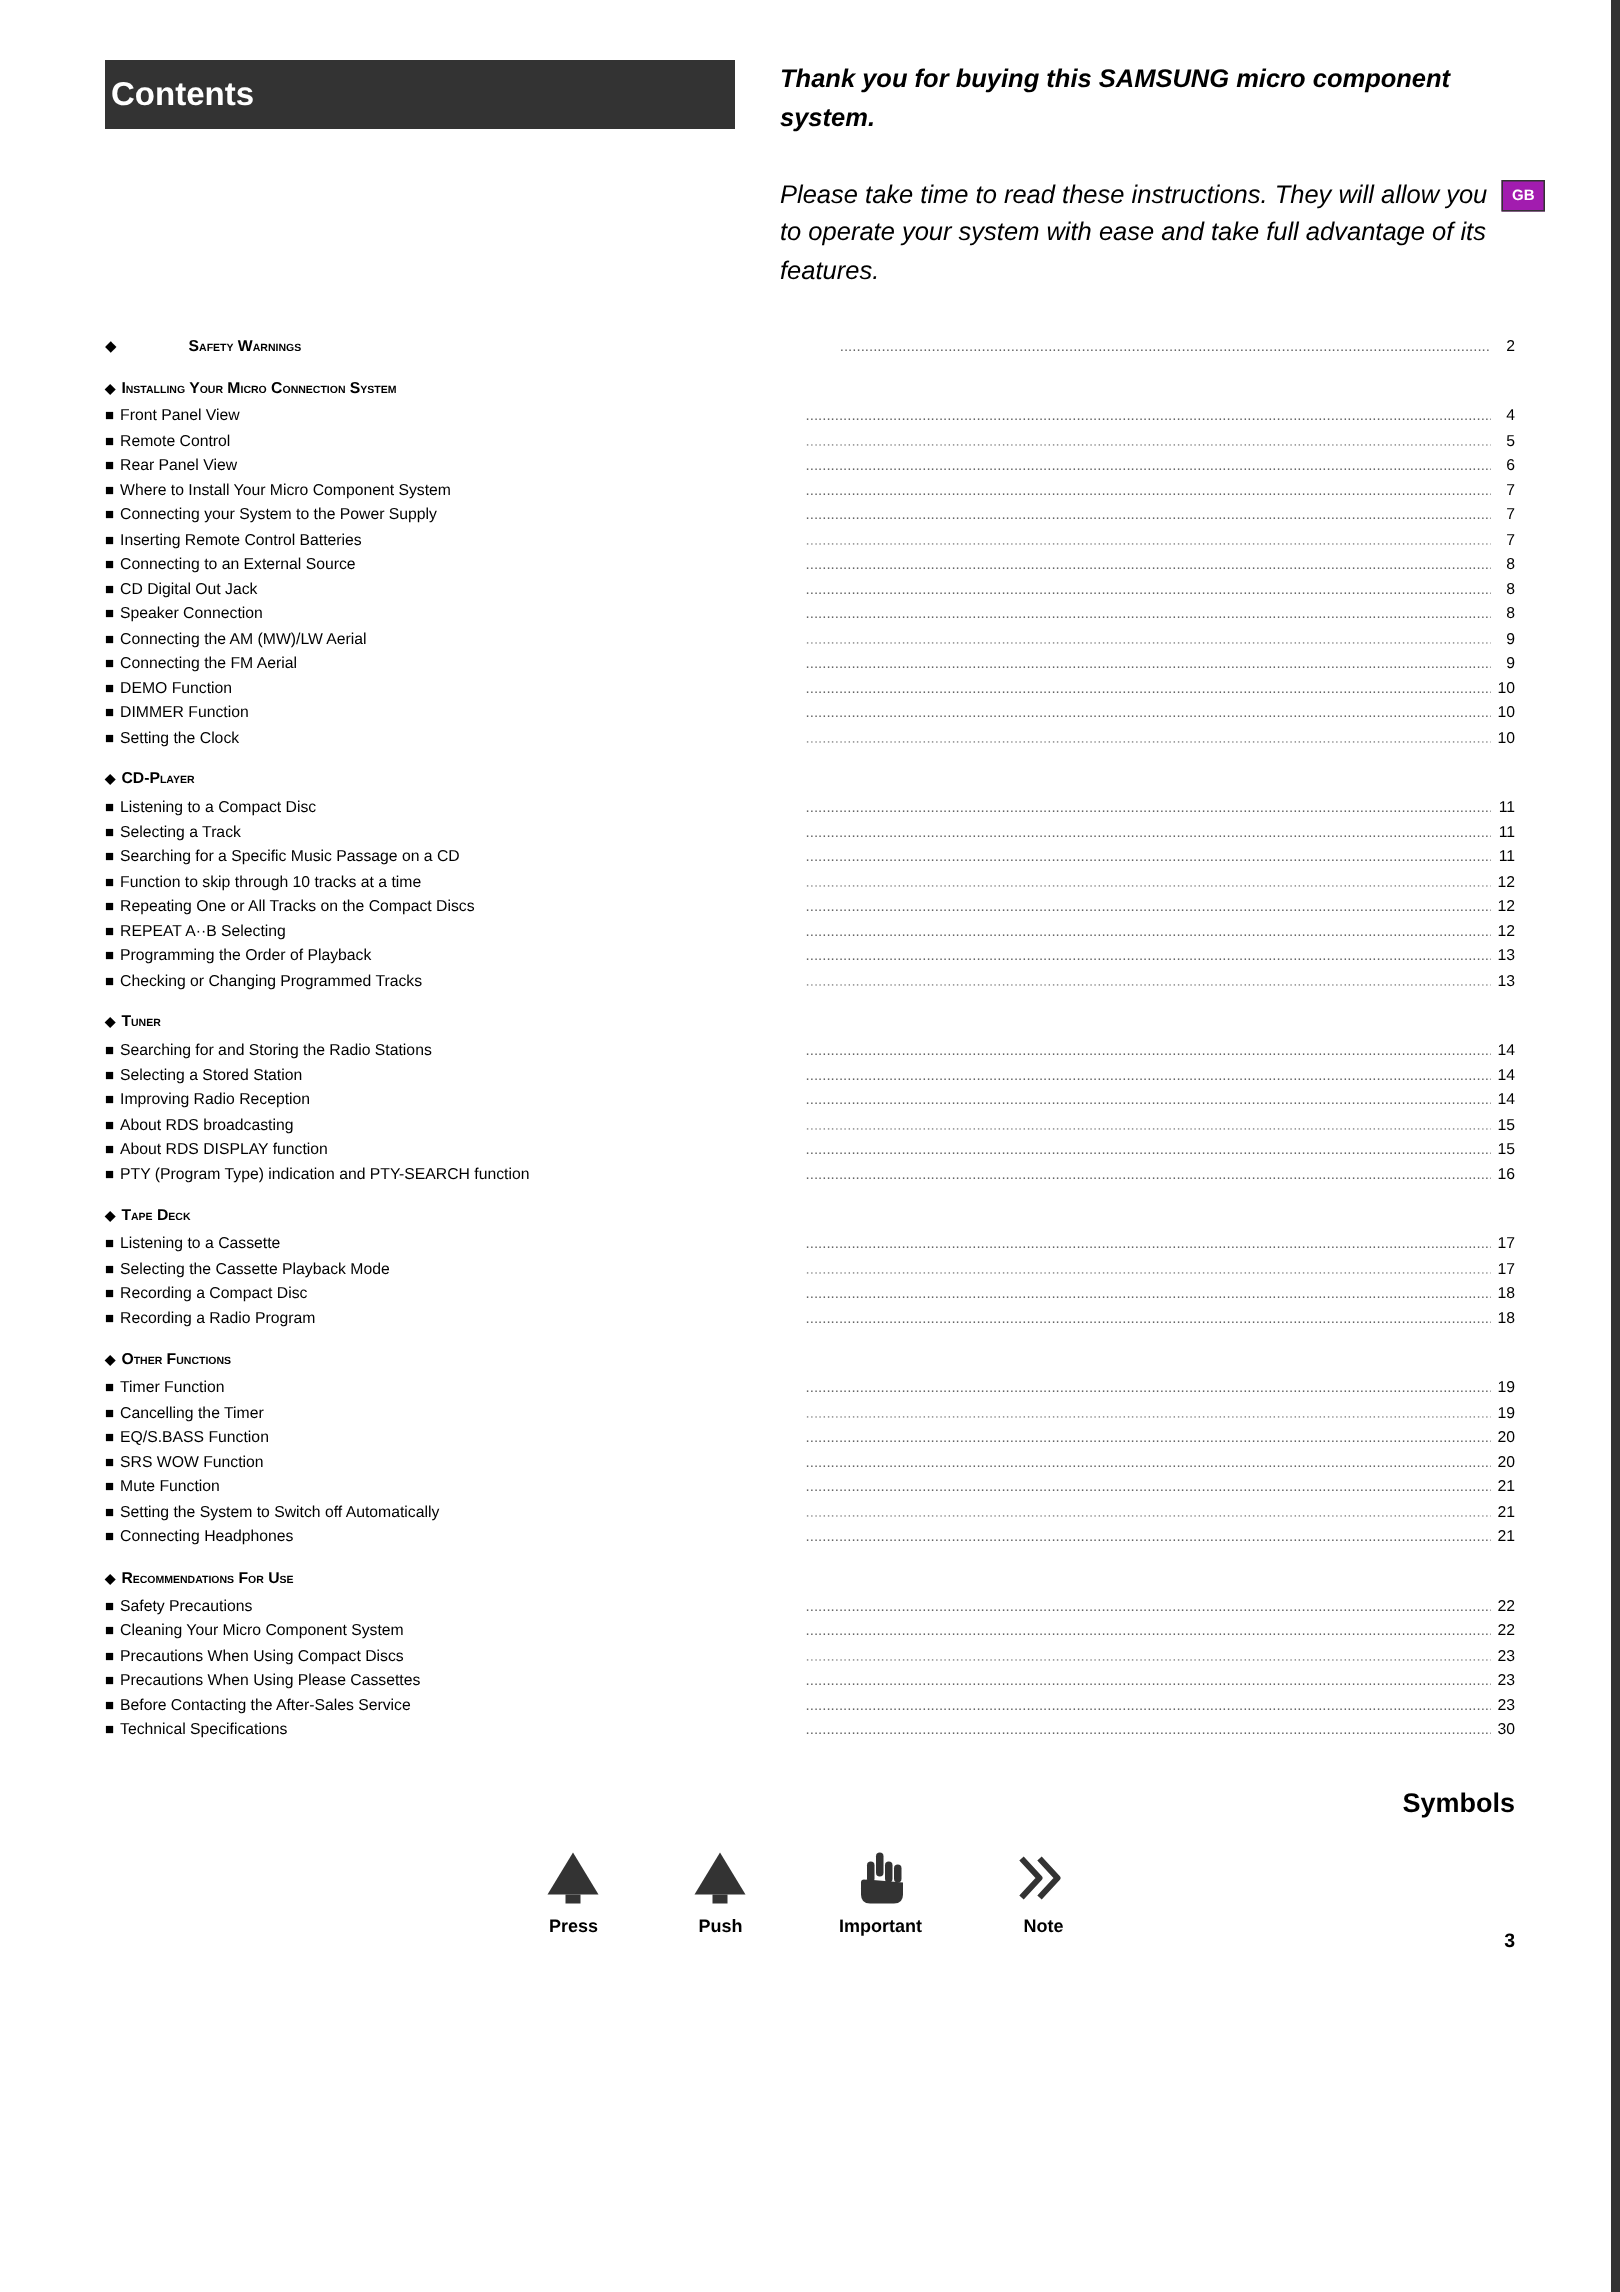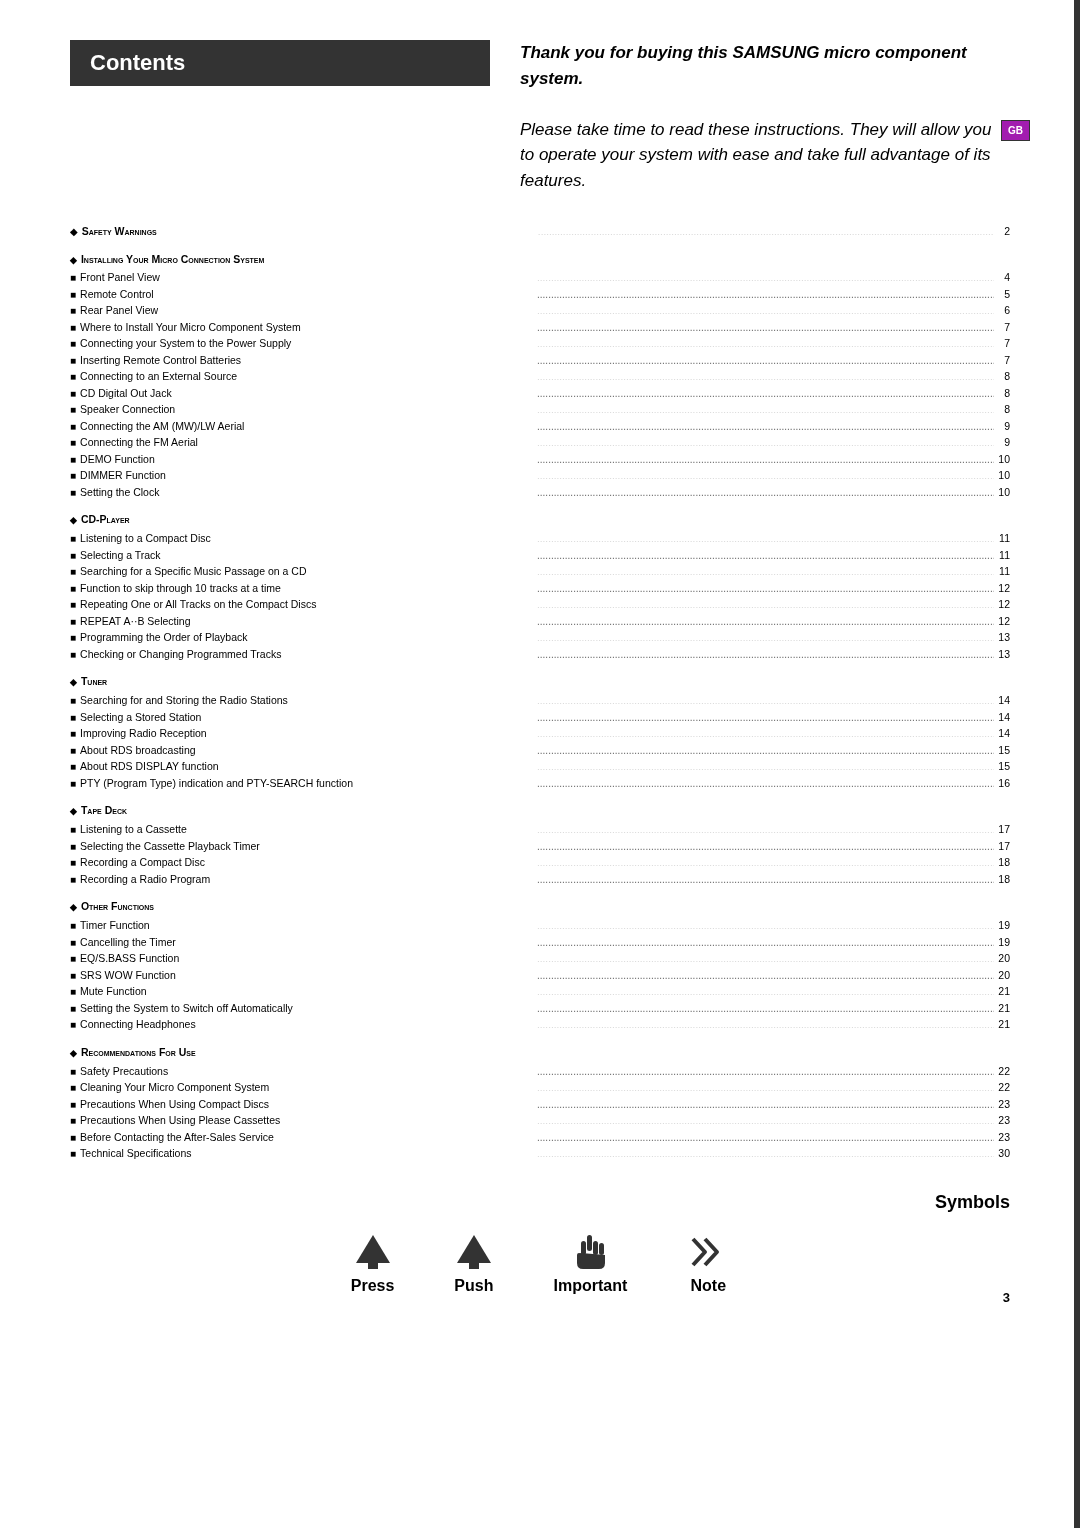--- a/index.html
+++ b/index.html
@@ -39,21 +39,21 @@
       align-items: flex-start;
       margin-bottom: 30px;
       gap: 30px;
     }
 
     .contents-title-box {
       background: #333;
       color: white;
       font-size: 22px;
       font-weight: bold;
-      padding: 10px 40px 10px 20px;
+      padding: 10px 40px 10px 4px;
       min-width: 420px;
       flex-shrink: 0;
     }
 
     .header-description {
       font-size: 17px;
       line-height: 1.5;
       flex: 1;
     }
 
@@ -150,21 +150,21 @@
     }
 
     .symbol-item {
       display: flex;
       flex-direction: column;
       align-items: center;
       gap: 6px;
     }
 
     .symbol-label {
-      font-size: 16px;
+      font-size: 12px;
       font-weight: bold;
     }
 
     
     .page-number {
       position: absolute;
       bottom: 30px;
       right: 20px;
       font-size: 13px;
       font-weight: bold;
@@ -201,21 +201,21 @@
       <br>
       <div class="italic">Please take time to read these instructions. They will allow you to operate your system with ease and take full advantage of its features.</div>
     </div>
   </div>
 
   <div class="toc-all">
 
     <div class="toc-section">
       <div class="toc-entry">
         <span class="bullet">◆</span>
-        <span class="label" style="font-variant:small-caps; font-weight:bold;">Safety Warnings</span>
+        <span class="label" style="font-variant:small-caps; font-weight:bold;margin-left:44px;">Safety Warnings</span>
         <span class="dot-leader"></span>
         <span class="page-num">2</span>
       </div>
     </div>
 
     <div class="toc-section">
       <div class="toc-section-header">
         <span class="diamond">◆</span>
         <span>Installing Your Micro Connection System</span>
       </div>
@@ -409,21 +409,21 @@
         <span>Tape Deck</span>
       </div>
       <div class="toc-entry">
           <span class="bullet">■</span>
           <span class="label">Listening to a Cassette</span>
           <span class="dot-leader"></span>
           <span class="page-num">17</span>
         </div>
       <div class="toc-entry">
           <span class="bullet">■</span>
-          <span class="label">Selecting the Cassette Playback Timer</span>
+          <span class="label">Selecting the Cassette Playback Mode</span>
           <span class="dot-leader"></span>
           <span class="page-num">17</span>
         </div>
       <div class="toc-entry">
           <span class="bullet">■</span>
           <span class="label">Recording a Compact Disc</span>
           <span class="dot-leader"></span>
           <span class="page-num">18</span>
         </div>
       <div class="toc-entry">

